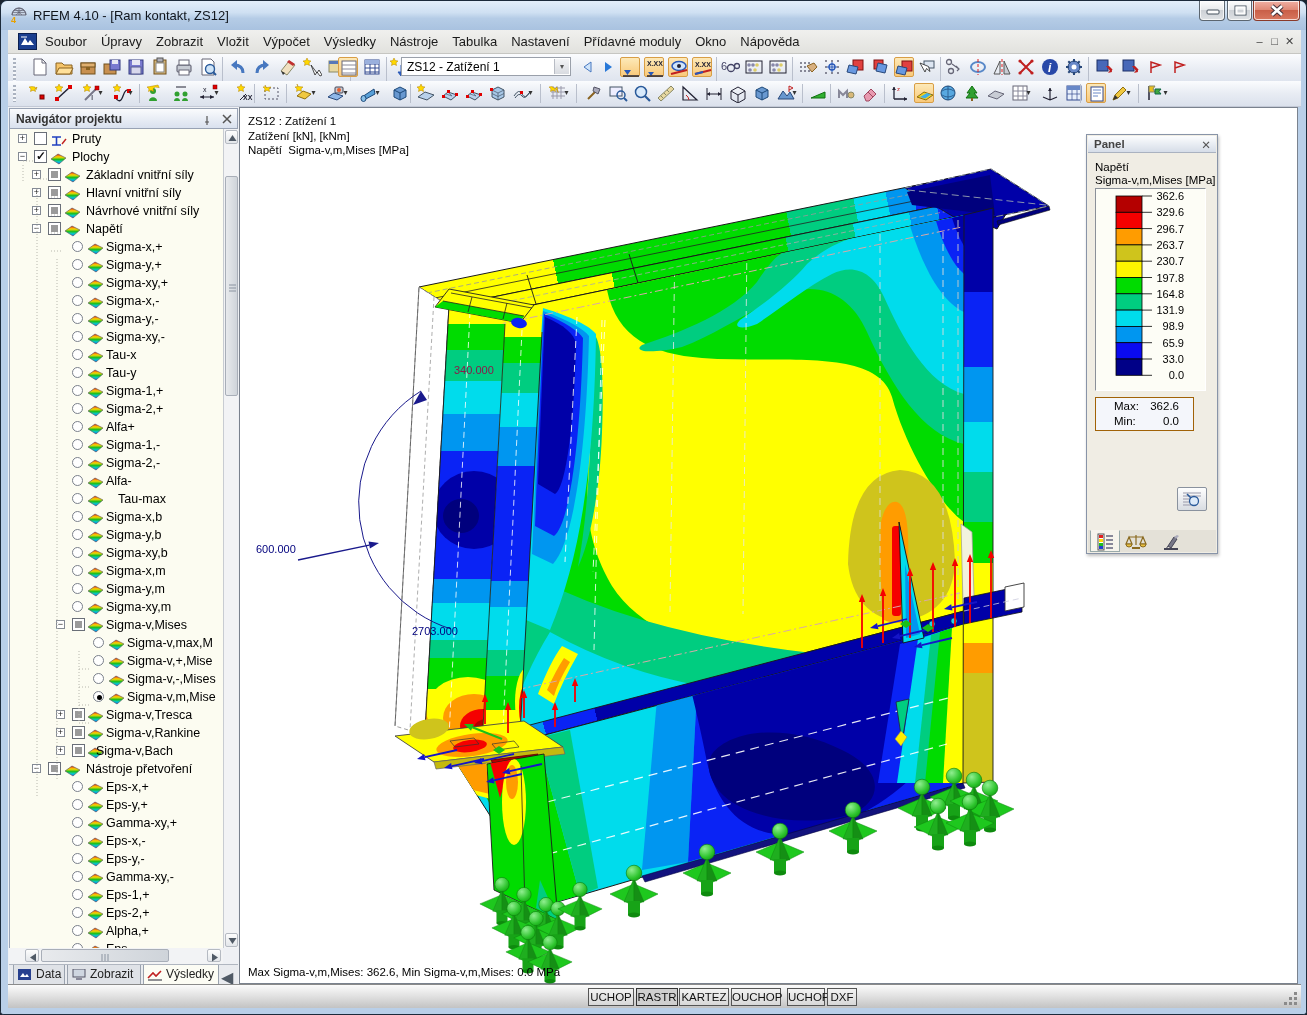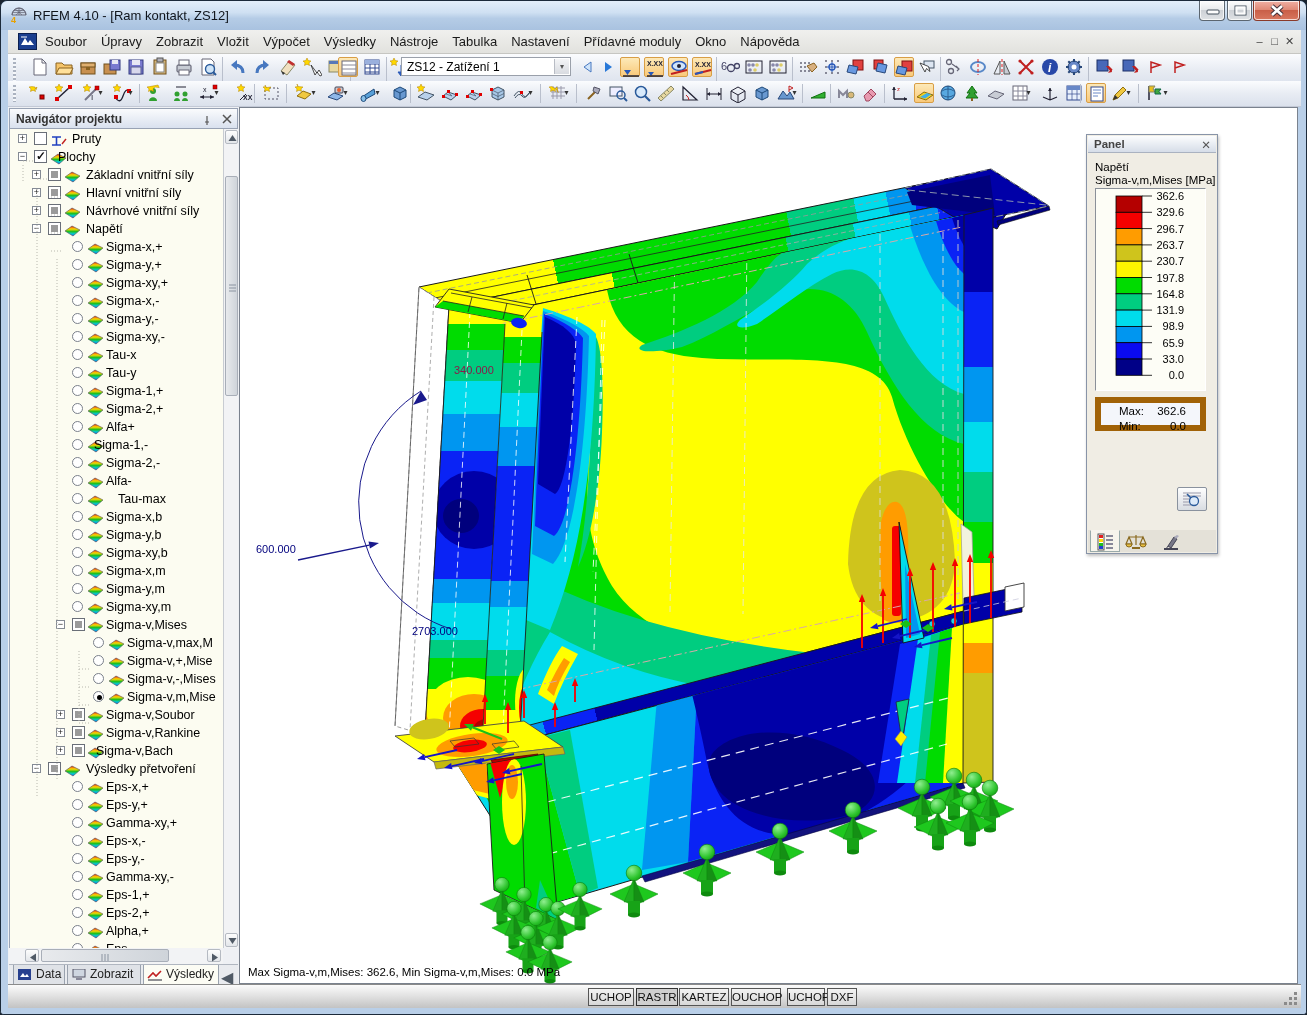--- a/index.html
+++ b/index.html
@@ -41,21 +41,21 @@
 .sthumb{position:absolute;background:linear-gradient(90deg,#e8eaed,#cfd4da);border:1px solid #a8aeb8;border-radius:2px}
 #navtabs{position:absolute;left:1px;bottom:0;right:1px;height:20px;background:#e9ebef;border-top:1px solid #b0b6c0}
 .ntab{position:absolute;top:0px;height:20px;background:#dfe2e7;border:1px solid #9aa2ae;border-top:none;font-size:12px;color:#222;padding:2px 6px 0 22px}
 .ntab.act{background:#fcfcf4;height:20px;font-weight:normal}
 #view{position:absolute;left:238px;top:106px;width:1059px;height:877px;background:#fff;border:1px solid #7a828e}
 #vtext{position:absolute;left:8px;top:6px;font-size:11.5px;color:#000;line-height:14.5px}
 #vbottom{position:absolute;left:8px;bottom:5px;font-size:11.5px;color:#000}
 #panelw{position:absolute;left:1085px;top:133px;width:132px;height:420px;background:#f0ede4;border:1px solid #8894a8;box-shadow:1px 2px 3px rgba(0,0,0,.25)}
 #ptitle{position:absolute;left:1px;top:1px;right:1px;height:17px;background:linear-gradient(#fcfdfe,#d6dde8);border-bottom:1px solid #aab2c0;font-size:11.5px;font-weight:bold;color:#444;padding:2px 0 0 6px}
 #legendbox{position:absolute;left:8px;top:53px;width:111px;height:203px;background:#fdfdf6;border:1px solid #8a9099;border-right-color:#fff;border-bottom-color:#fff}
-#maxmin{position:absolute;left:8px;top:262px;width:111px;height:34px;background:#f4f6fb;border:6px solid #a16207;font-size:11.5px;color:#000}
+#maxmin{position:absolute;left:8px;top:262px;width:99px;height:34px;background:#f4f6fb;border:1px solid #a16207;font-size:11.5px;color:#000}
 #statusbar{position:absolute;left:7px;top:983px;width:1293px;height:24px;background:linear-gradient(#fbfbfb,#e3e3e3 45%,#c3c3c3);border-top:1px solid #8a8a8a}
 .stbtn{position:absolute;top:3px;height:18px;border:1px solid #555;background:linear-gradient(#f2f2f2,#d8d8d8);font-size:11.5px;color:#111;text-align:center;padding-top:2px}
 .stbtn.press{background:#cfcfcf;border-color:#333}
 #bframe{position:absolute;left:0;top:1007px;width:100%;height:8px;background:#b9cfe8}
 .t3d{font-size:11px;fill:#00007e;font-family:"Liberation Sans",sans-serif}
 </style></head><body>
 <div id="win">
     <div id="titlebar"></div>
     <div id="title-ico"><svg width="18" height="18" viewBox="0 0 18 18">
         <path d="M2 9a7 7 0 0 1 14 0z" fill="#c8d4e4" stroke="#556" stroke-width=".8"></path>
@@ -718,21 +718,21 @@
                 <linearGradient id="rbw_1" x1="0" y1="0" x2="0" y2="1">
                   <stop offset="0" stop-color="#e02020"></stop>
                   <stop offset=".3" stop-color="#ffd800"></stop>
                   <stop offset=".55" stop-color="#20c020"></stop>
                   <stop offset=".8" stop-color="#00c8e0"></stop>
                   <stop offset="1" stop-color="#2040d0"></stop>
                 </linearGradient>
               </defs>
               <path d="M1 6L8 1l8 4-7 6z" fill="url(#rbw_1)" stroke="#555" stroke-width=".6"></path>
             </svg></div>
-          <div class="lbl" style="left:48px">Plochy</div>
+          <div class="lbl" style="left:62px">Plochy</div>
         </div>
         <div class="trow">
           <div class="exp" style="left:22px">+</div>
           <div class="cb gray" style="left:38px"></div>
           <div class="ticon" style="left:54px"><svg width="17" height="12" viewBox="0 0 17 12">
               <defs>
                 <linearGradient id="rbw_2" x1="0" y1="0" x2="0" y2="1">
                   <stop offset="0" stop-color="#e02020"></stop>
                   <stop offset=".3" stop-color="#ffd800"></stop>
                   <stop offset=".55" stop-color="#20c020"></stop>
@@ -978,21 +978,21 @@
                 <linearGradient id="rbw_17" x1="0" y1="0" x2="0" y2="1">
                   <stop offset="0" stop-color="#e02020"></stop>
                   <stop offset=".3" stop-color="#ffd800"></stop>
                   <stop offset=".55" stop-color="#20c020"></stop>
                   <stop offset=".8" stop-color="#00c8e0"></stop>
                   <stop offset="1" stop-color="#2040d0"></stop>
                 </linearGradient>
               </defs>
               <path d="M1 6L8 1l8 4-7 6z" fill="url(#rbw_17)" stroke="#555" stroke-width=".6"></path>
             </svg></div>
-          <div class="lbl" style="left:84px">Sigma-1,-</div>
+          <div class="lbl" style="left:96px">Sigma-1,-</div>
         </div>
         <div class="trow">
           <div class="rad" style="left:62px"></div>
           <div class="ticon" style="left:77px"><svg width="17" height="12" viewBox="0 0 17 12">
               <defs>
                 <linearGradient id="rbw_18" x1="0" y1="0" x2="0" y2="1">
                   <stop offset="0" stop-color="#e02020"></stop>
                   <stop offset=".3" stop-color="#ffd800"></stop>
                   <stop offset=".55" stop-color="#20c020"></stop>
                   <stop offset=".8" stop-color="#00c8e0"></stop>
@@ -1220,21 +1220,21 @@
                 <linearGradient id="rbw_32" x1="0" y1="0" x2="0" y2="1">
                   <stop offset="0" stop-color="#e02020"></stop>
                   <stop offset=".3" stop-color="#ffd800"></stop>
                   <stop offset=".55" stop-color="#20c020"></stop>
                   <stop offset=".8" stop-color="#00c8e0"></stop>
                   <stop offset="1" stop-color="#2040d0"></stop>
                 </linearGradient>
               </defs>
               <path d="M1 6L8 1l8 4-7 6z" fill="url(#rbw_32)" stroke="#555" stroke-width=".6"></path>
             </svg></div>
-          <div class="lbl" style="left:96px">Sigma-v,Soubor</div>
+          <div class="lbl" style="left:96px">Sigma-v,Tresca</div>
         </div>
         <div class="trow">
           <div class="exp" style="left:46px">+</div>
           <div class="cb gray" style="left:62px"></div>
           <div class="ticon" style="left:77px"><svg width="17" height="12" viewBox="0 0 17 12">
               <defs>
                 <linearGradient id="rbw_33" x1="0" y1="0" x2="0" y2="1">
                   <stop offset="0" stop-color="#e02020"></stop>
                   <stop offset=".3" stop-color="#ffd800"></stop>
                   <stop offset=".55" stop-color="#20c020"></stop>
@@ -1271,21 +1271,21 @@
                 <linearGradient id="rbw_35" x1="0" y1="0" x2="0" y2="1">
                   <stop offset="0" stop-color="#e02020"></stop>
                   <stop offset=".3" stop-color="#ffd800"></stop>
                   <stop offset=".55" stop-color="#20c020"></stop>
                   <stop offset=".8" stop-color="#00c8e0"></stop>
                   <stop offset="1" stop-color="#2040d0"></stop>
                 </linearGradient>
               </defs>
               <path d="M1 6L8 1l8 4-7 6z" fill="url(#rbw_35)" stroke="#555" stroke-width=".6"></path>
             </svg></div>
-          <div class="lbl" style="left:76px">Výsledky přetvoření</div>
+          <div class="lbl" style="left:76px">Nástroje přetvoření</div>
         </div>
         <div class="trow">
           <div class="rad" style="left:62px"></div>
           <div class="ticon" style="left:77px"><svg width="17" height="12" viewBox="0 0 17 12">
               <defs>
                 <linearGradient id="rbw_36" x1="0" y1="0" x2="0" y2="1">
                   <stop offset="0" stop-color="#e02020"></stop>
                   <stop offset=".3" stop-color="#ffd800"></stop>
                   <stop offset=".55" stop-color="#20c020"></stop>
                   <stop offset=".8" stop-color="#00c8e0"></stop>
@@ -1838,20 +1838,21 @@
         <use href="#sup" transform="translate(936 811)"></use>
         <use href="#sup" transform="translate(968 807)"></use>
         <path d="M419,389 A132,132 0 0 0 449,627" fill="none" stroke="#1a1a8c" stroke-width="1"></path>
         <polygon points="419,389 411,403 425,398" fill="#1a1a8c"></polygon>
         <text x="254" y="551" class="t3d">600.000</text>
         <line x1="296" y1="558" x2="367.213" y2="543.054" stroke="#1a1a8c" stroke-width="1.3"></line>
         <polygon points="377,541 367.953,546.577 366.474,539.531" fill="#1a1a8c"></polygon>
         <text x="410" y="633" class="t3d">2703.000</text>
         <text x="452" y="372" font-size="11" fill="#8b1a4a" font-family="Liberation Sans">340.000</text>
       </svg>
+      <div id="vtext">ZS12 : Zatížení 1<br>Zatížení [kN], [kNm]<br>Napětí&nbsp; Sigma-v,m,Mises [MPa]</div>
       <div id="vbottom">Max Sigma-v,m,Mises: 362.6, Min Sigma-v,m,Mises: 0.0 MPa</div>
     </div>
     <div id="panelw">
       <div id="ptitle">Panel<span style="position:absolute;right:5px;top:2px;font-weight:normal;color:#555">✕</span></div>
       <div style="position:absolute;left:8px;top:26px;font-size:11.5px;color:#000;line-height:13px">Napětí<br>Sigma-v,m,Mises [MPa]</div>
       <div id="legendbox"><svg width="111" height="203" viewBox="0 0 111 203">
           <rect x="20" y="7.0" width="26" height="16.3" fill="#b40000" stroke="#000" stroke-width="0.8"></rect>
           <rect x="20" y="23.3" width="26" height="16.3" fill="#f50000" stroke="#000" stroke-width="0.8"></rect>
           <rect x="20" y="39.6" width="26" height="16.3" fill="#ff9c00" stroke="#000" stroke-width="0.8"></rect>
           <rect x="20" y="55.9" width="26" height="16.3" fill="#cfc41c" stroke="#000" stroke-width="0.8"></rect>

